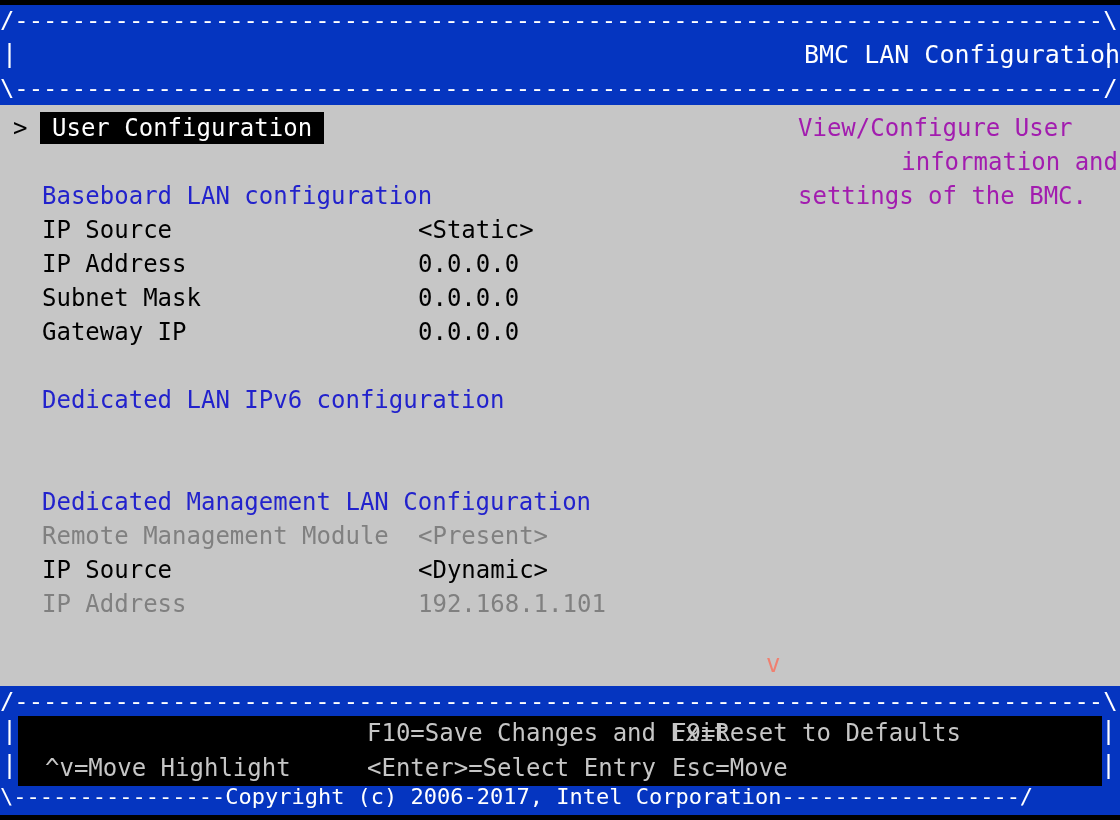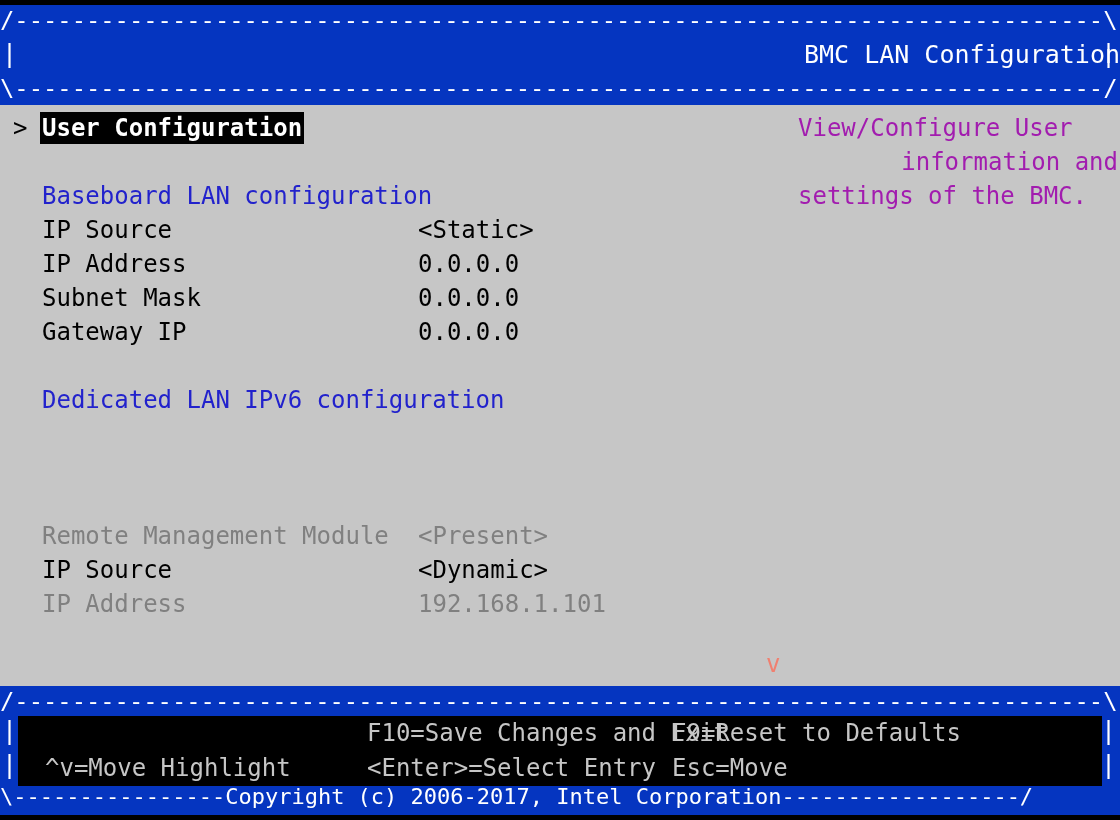--- a/index.html
+++ b/index.html
@@ -124,24 +124,23 @@
     color: #000000;
   }
   .row.section .label { color: #2222cc; }
   .row.dim .label, .row.dim .value { color: #808080; }
   .row.selected .hl {
     position: absolute;
     left: 40px;
     top: 1px;
     height: 32px;
     background: #000000;
-    padding: 0 2px;
+    padding: 0 12px;
     color: #ffffff;
     line-height: 32px;
-    font-weight: bold;
   }
 
   .help-line {
     position: absolute;
     left: 0;
     width: 320px;
     color: #a21caf;
     font-size: 24px;
     line-height: 34px;
     white-space: pre;
@@ -211,20 +210,21 @@
         <div class="row selected" style="top: 6px;"><span class="caret">&gt;</span><span class="hl">User Configuration</span></div>
         <div class="row" style="top: 40px;"></div>
         <div class="row section" style="top: 74px;"><span class="label">Baseboard LAN configuration</span></div>
         <div class="row" style="top: 108px;"><span class="label">IP Source</span><span class="value">&lt;Static&gt;</span></div>
         <div class="row" style="top: 142px;"><span class="label">IP Address</span><span class="value">0.0.0.0</span></div>
         <div class="row" style="top: 176px;"><span class="label">Subnet Mask</span><span class="value">0.0.0.0</span></div>
         <div class="row" style="top: 210px;"><span class="label">Gateway IP</span><span class="value">0.0.0.0</span></div>
         <div class="row" style="top: 244px;"></div>
         <div class="row section" style="top: 278px;"><span class="label">Dedicated LAN IPv6 configuration</span></div>
         <div class="row" style="top: 346px;"></div>
+        <div class="row section" style="top: 380px;"><span class="label">Dedicated Management LAN Configuration</span></div>
         <div class="row dim" style="top: 414px;"><span class="label">Remote Management Module</span><span class="value">&lt;Present&gt;</span></div>
         <div class="row" style="top: 448px;"><span class="label">IP Source</span><span class="value">&lt;Dynamic&gt;</span></div>
         <div class="row dim" style="top: 482px;"><span class="label">IP Address</span><span class="value">192.168.1.101</span></div>
       </div>
     <div class="help-col" id="help-col">
         <div class="help-line" style="top: 6px;">View/Configure User</div>
         <div class="help-line" style="top: 40px; text-align: right;">information and</div>
         <div class="help-line" style="top: 74px;">settings of the BMC.</div>
       </div>
   </div>

